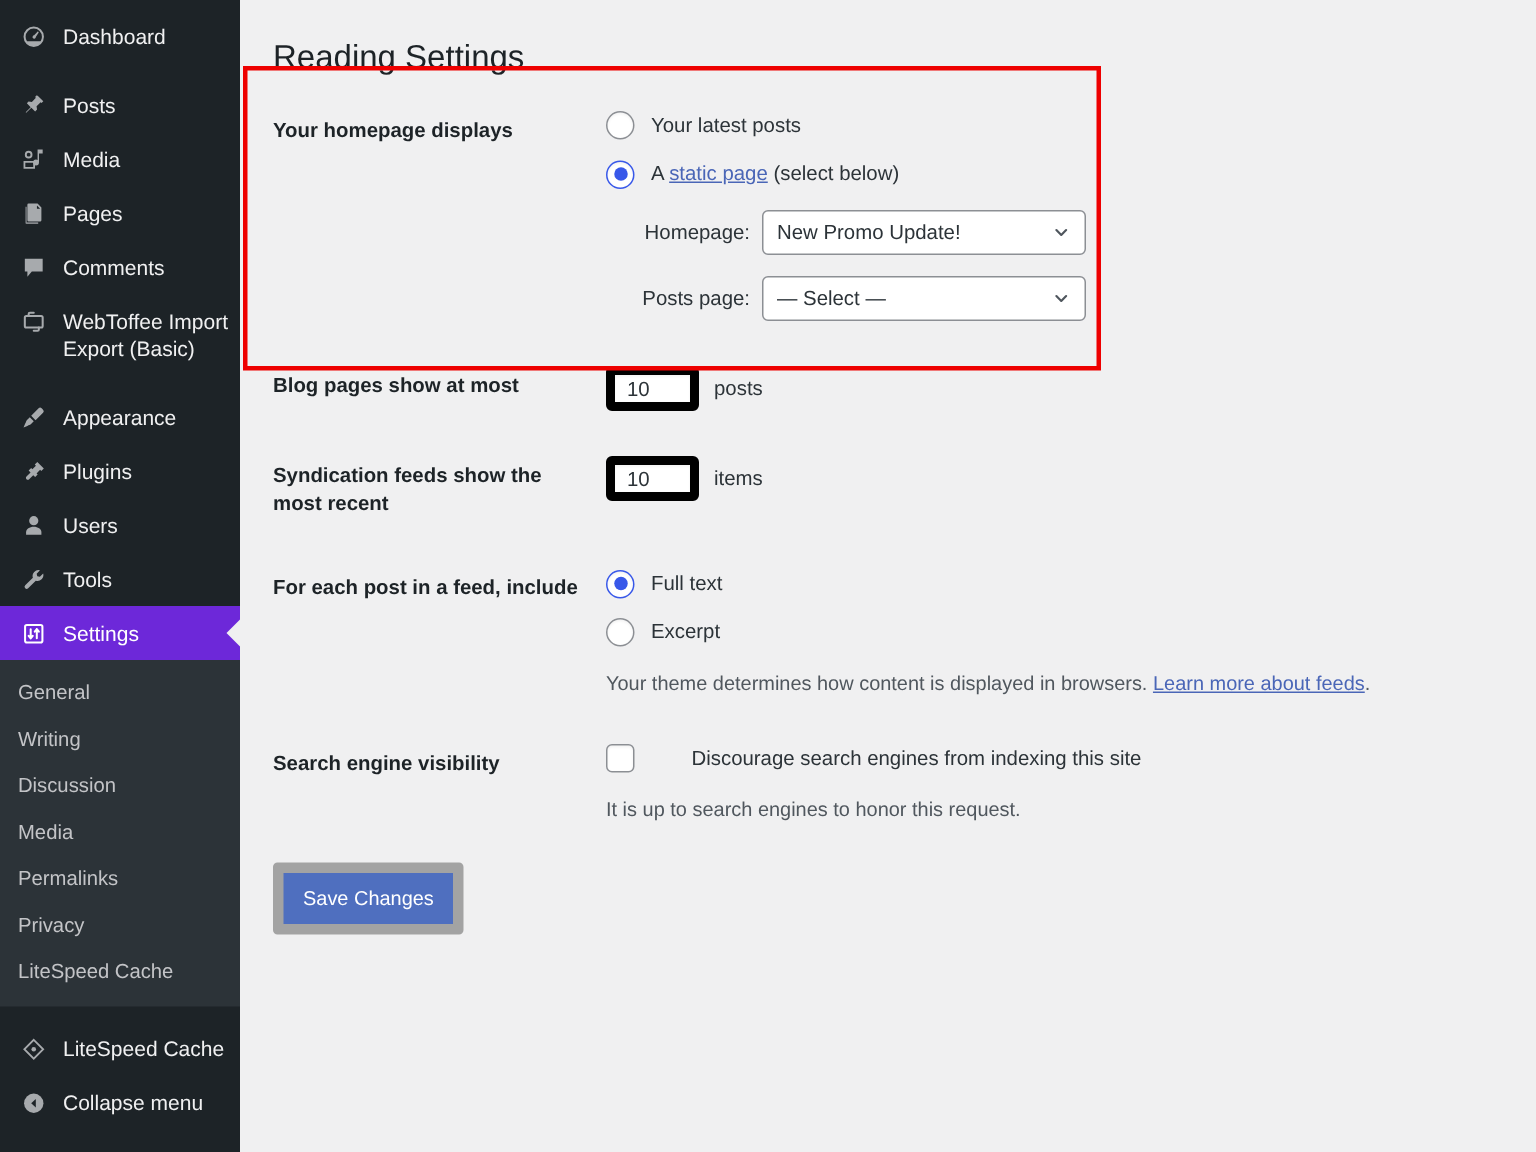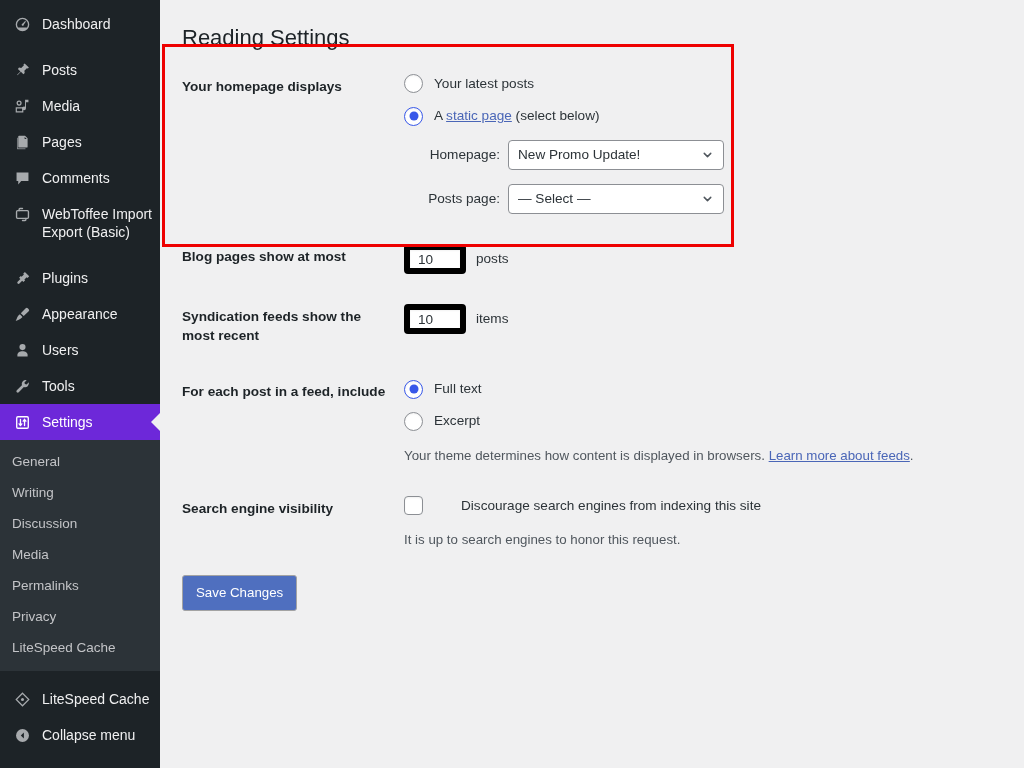--- a/index.html
+++ b/index.html
@@ -197,21 +197,21 @@
     background: #fff;
     margin-right: 11px;
     box-shadow: inset 0 1px 2px rgba(0,0,0,.06);
     cursor: pointer;
   }
   .cb-label { font-size: 13.6px; color: #2c3338; }
 
   .save-wrap { padding: 10px 0 0 0; }
   .btn-primary {
     background: #4f6fbf;
-    border: 1px solid #a3a3a3;
+    border: 7px solid #a3a3a3;
     color: #fff;
     font-size: 13.3px;
     padding: 7px 13px;
     border-radius: 3px;
     cursor: pointer;
     font-family: "Liberation Sans", sans-serif;
     line-height: 1.5;
   }
 </style>
 </head>
@@ -280,33 +280,33 @@
           </svg>
       </span>
       <span class="mi-label">WebToffee Import Export (Basic)</span>
     </div>
 
     <div class="menu-sep"></div>
 
     <div class="menu-item">
       <span class="mi-icon">
         <svg width="17" height="17" viewBox="0 0 20 20" fill="currentColor">
+            <path d="M16.2 2.6a1.7 1.7 0 00-2.4 0L8 8.5l3.4 3.4 5.9-5.8a1.7 1.7 0 000-2.4l-1.1-1.1zM6.9 9.6l-2 1.9c-.8.8-1 2-1.6 3.1L2 17.6l3-1.2c1.1-.5 2.3-.8 3.1-1.6l1.9-2-3.1-3.2z"></path>
+          </svg>
+      </span>
+      <span class="mi-label">Appearance</span>
+    </div>
+
+    <div class="menu-item">
+      <span class="mi-icon">
+        <svg width="17" height="17" viewBox="0 0 20 20" fill="currentColor">
             <path d="M12.8 2.3l-2 2 .9.9-2.8 2.8-.9-.9-2 2 1.5 1.5-3.2 3.2c-.6.6-.6 1.5 0 2.1.6.6 1.5.6 2.1 0l3.2-3.2 1.5 1.5 2-2-.9-.9L15 8.5l.9.9 2-2-5.1-5.1z"></path>
           </svg>
       </span>
       <span class="mi-label">Plugins</span>
-    </div>
-
-    <div class="menu-item">
-      <span class="mi-icon">
-        <svg width="17" height="17" viewBox="0 0 20 20" fill="currentColor">
-            <path d="M16.2 2.6a1.7 1.7 0 00-2.4 0L8 8.5l3.4 3.4 5.9-5.8a1.7 1.7 0 000-2.4l-1.1-1.1zM6.9 9.6l-2 1.9c-.8.8-1 2-1.6 3.1L2 17.6l3-1.2c1.1-.5 2.3-.8 3.1-1.6l1.9-2-3.1-3.2z"></path>
-          </svg>
-      </span>
-      <span class="mi-label">Appearance</span>
     </div>
 
     <div class="menu-item">
       <span class="mi-icon">
         <svg width="17" height="17" viewBox="0 0 20 20" fill="currentColor">
             <circle cx="10" cy="6" r="3.6"></circle>
             <path d="M10 10.8c-3.3 0-6 1.9-6 4.2V17h12v-2c0-2.3-2.7-4.2-6-4.2z"></path>
           </svg>
       </span>
       <span class="mi-label">Users</span>

